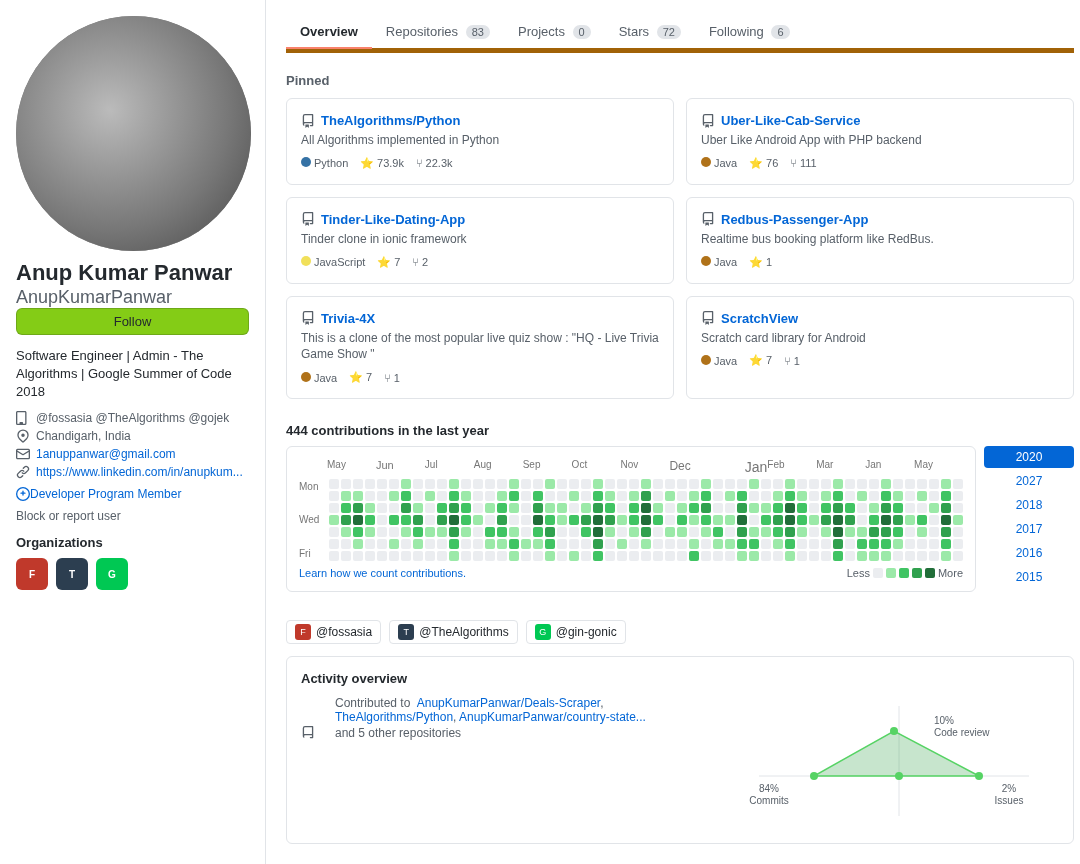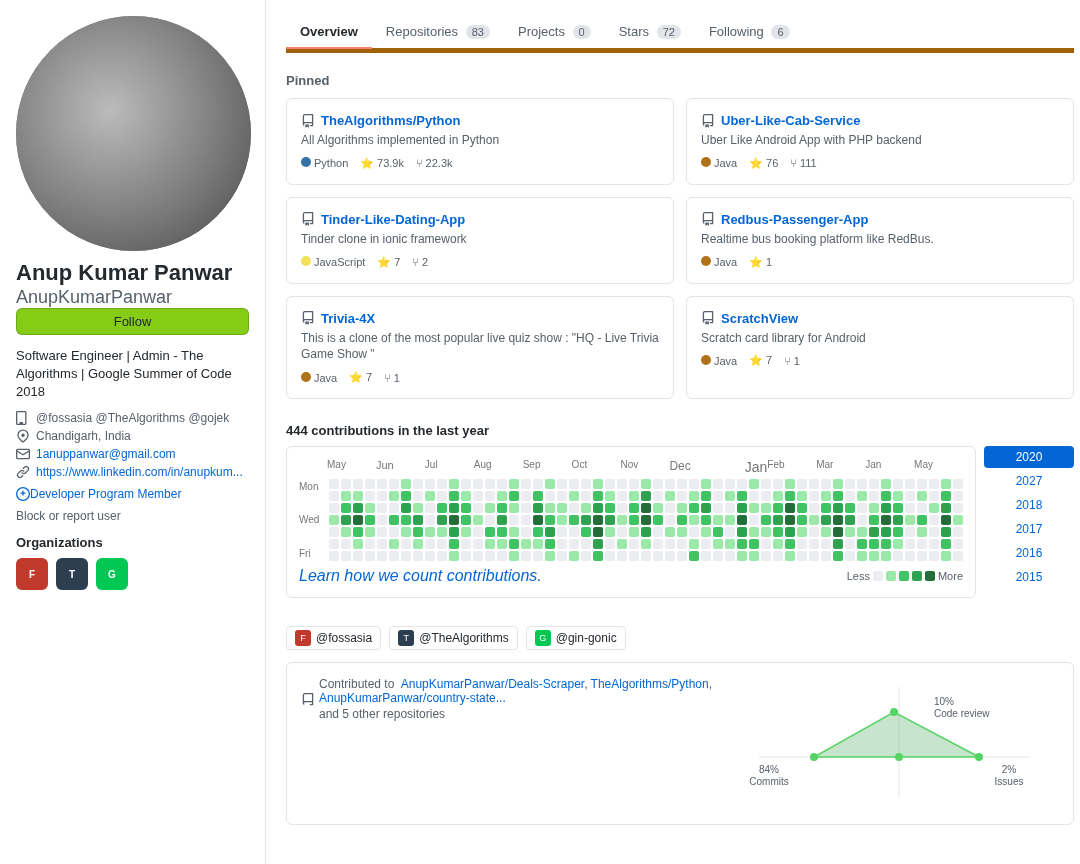--- a/index.html
+++ b/index.html
@@ -783,21 +783,21 @@
                   <div class="day-cell c0"></div>
                   <div class="day-cell c1"></div>
                   <div class="day-cell c0"></div>
                   <div class="day-cell c0"></div>
                   <div class="day-cell c0"></div>
                 </div>
               </div>
           </div>
 
           <div class="legend">
-            <a href="#" style="color:#0366d6; font-size:16px; text-decoration:none;font-style:italic;">Learn how we count contributions.</a>
+            <a href="#" style="color:#0366d6; font-size:11px; text-decoration:none;">Learn how we count contributions.</a>
             <div class="legend-right">
               <span>Less</span>
               <span class="legend-cell c0"></span>
               <span class="legend-cell c1"></span>
               <span class="legend-cell c2"></span>
               <span class="legend-cell c3"></span>
               <span class="legend-cell c4"></span>
               <span>More</span>
             </div>
           </div>
@@ -829,23 +829,24 @@
       </div>
       <div class="org-tag">
         <div style="width:16px;height:16px;border-radius:3px;background:#00c853;display:inline-flex;align-items:center;justify-content:center;">
             <span style="color:#fff;font-size:9px;">G</span>
           </div>
         <span>@gin-gonic</span>
       </div>
     </div>
 
     <div style="border:1px solid #e1e4e8; border-radius:6px; padding:14px; margin-top:8px;">
+      <div style="font-size:13px; font-weight:600; margin-bottom:10px;">Activity overview</div>
       <div style="display:flex; gap:20px;">
         <div style="flex:1; font-size:12px; color:#586069;">
-          <div style="display:flex; align-items:center; gap:4px;">
+          <div style="display:flex; align-items:flex-end; gap:20px;">
             <svg width="14" height="14" viewBox="0 0 16 16" fill="#586069" style="margin-top:2px;flex-shrink:0;">
                 <path fill-rule="evenodd" d="M2 2.5A2.5 2.5 0 014.5 0h8.75a.75.75 0 01.75.75v12.5a.75.75 0 01-.75.75h-2.5a.75.75 0 110-1.5h1.75v-2h-8a1 1 0 00-.714 1.7.75.75 0 01-1.072 1.05A2.495 2.495 0 012 11.5v-9zm10.5-1V9h-8c-.356 0-.694.074-1 .208V2.5a1 1 0 011-1h8z"></path>
               </svg>
             <div>
               <span>Contributed to</span>
               <a href="#" style="color:#0366d6;text-decoration:none;margin-left:3px;">AnupKumarPanwar/Deals-Scraper</a>,
               <a href="#" style="color:#0366d6;text-decoration:none;">TheAlgorithms/Python</a>,
               <a href="#" style="color:#0366d6;text-decoration:none;">AnupKumarPanwar/country-state...</a>
               <div style="margin-top:2px;">and 5 other repositories</div>
             </div>

